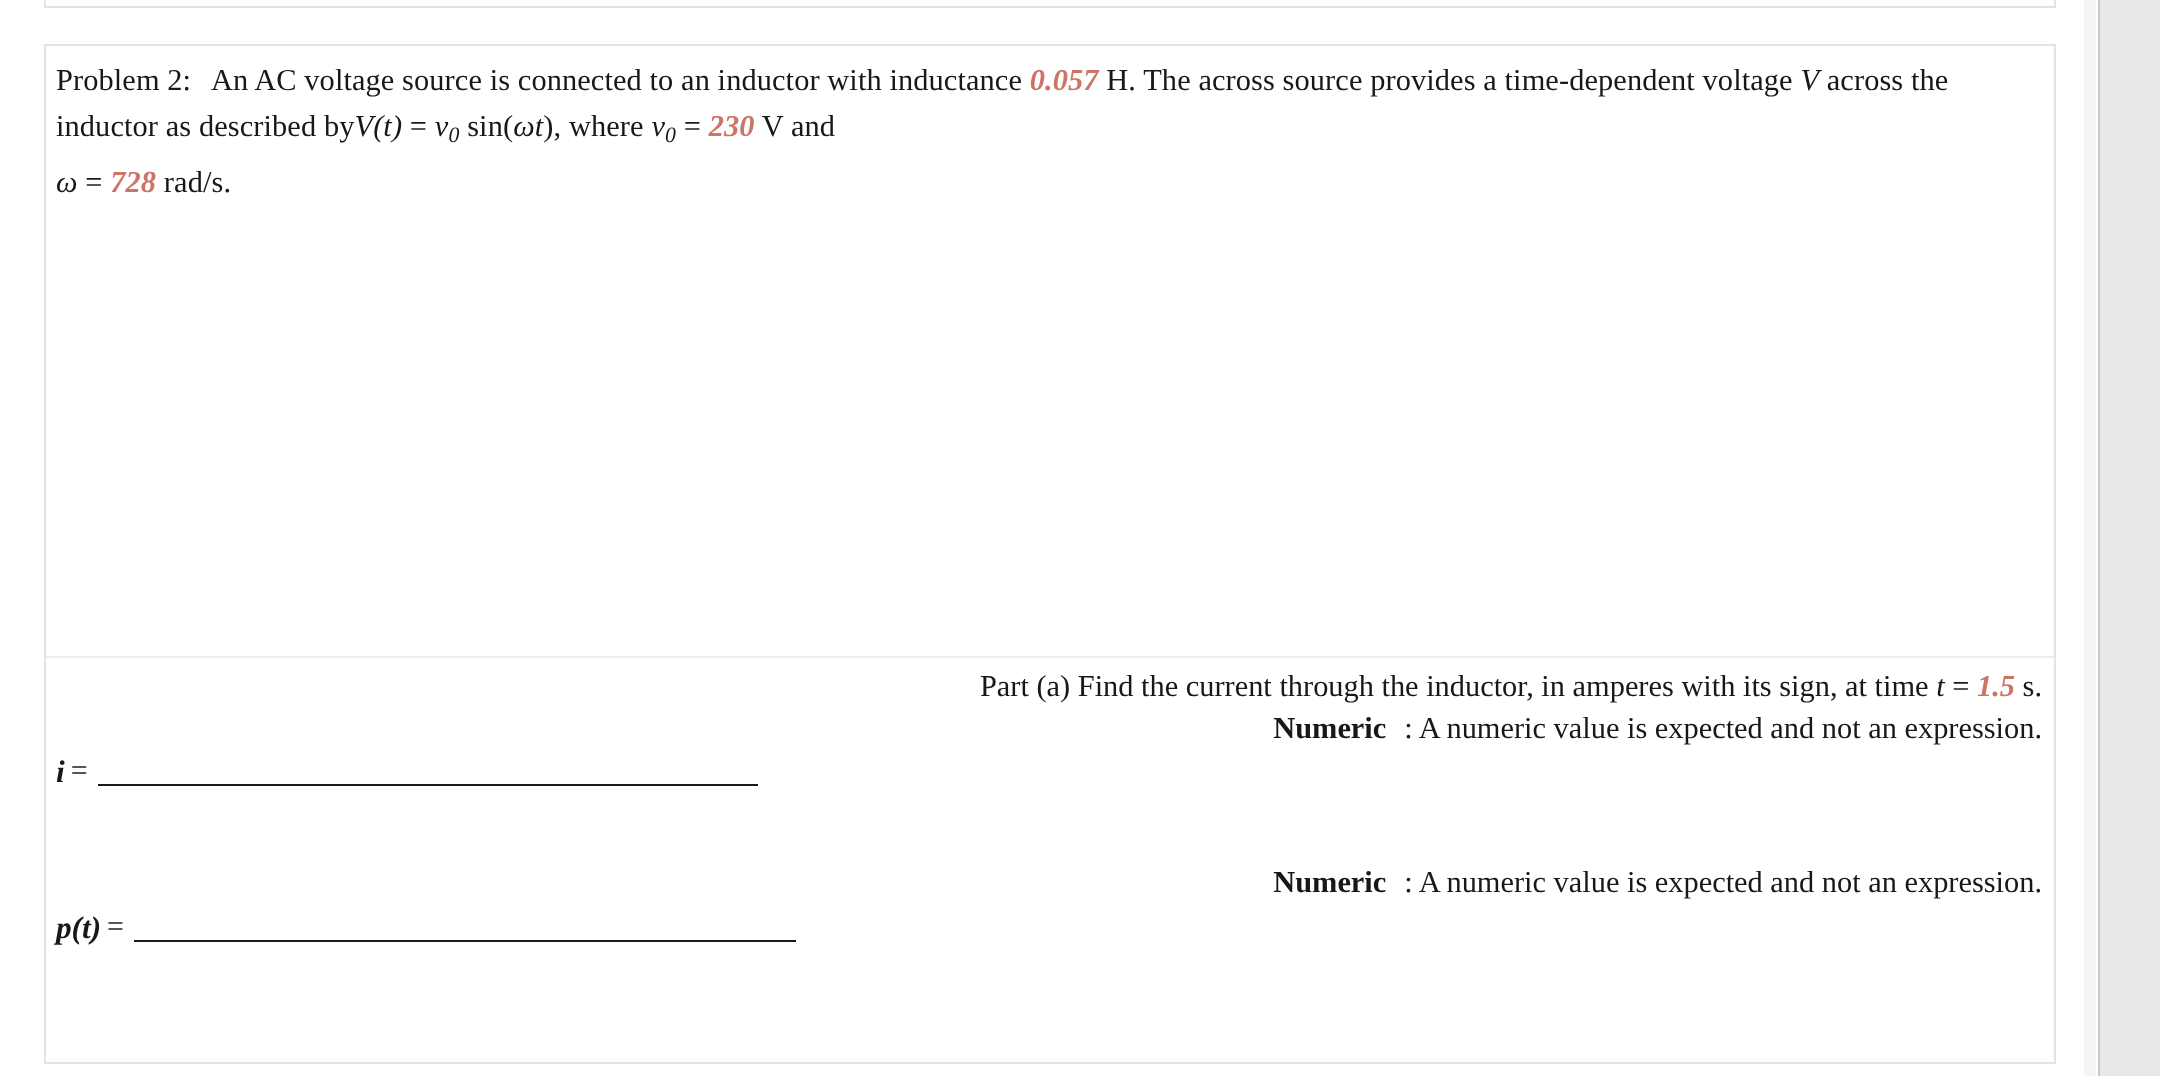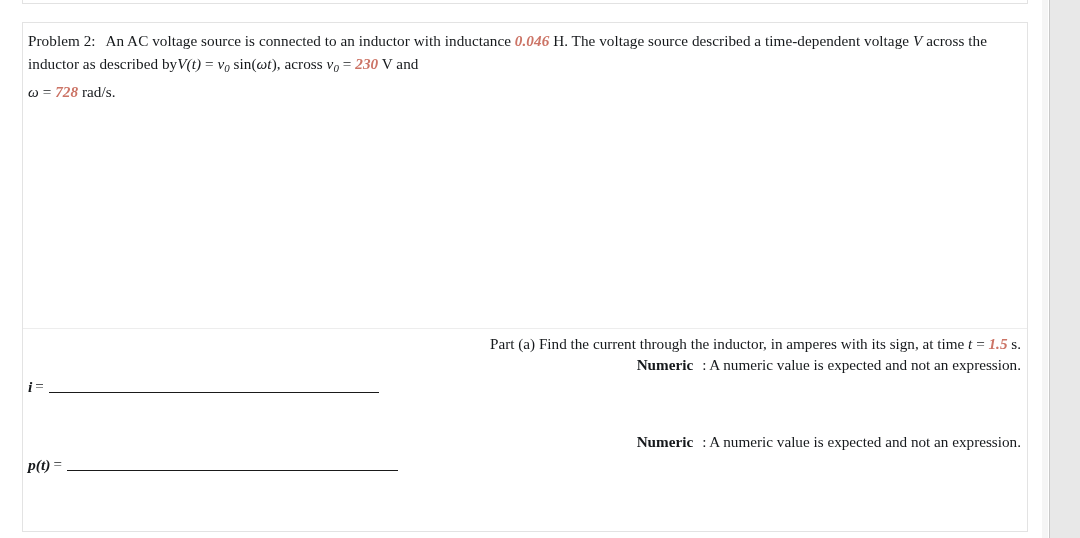--- a/index.html
+++ b/index.html
@@ -164,26 +164,26 @@
 </head>
 <body>
 
 <div id="prev-card-edge"></div>
 
 <div id="problem-card">
 
   <div class="stem">
     <span class="part-label">Problem 2:</span>
     <span class="spacer-wide"></span><span>An AC voltage source is connected to an inductor with inductance</span>
-    <span class="val">0.046</span>
+    <span class="val">0.057</span>
     <span>H.</span>
-    <span>The voltage source described a time-dependent voltage</span>
+    <span>The across source provides a time-dependent voltage</span>
     <span class="mvar">V</span>
     <span>across the inductor as described by</span><span><span class="mvar">V</span><span class="mvar">(t)</span> <span class="op">=</span> <span class="mvar">v</span><span class="sub">0</span> <span>sin(</span><span class="mvar">ω</span><span class="mvar">t</span><span>),</span></span>
-    <span>across</span>
+    <span>where</span>
     <span class="mvar">v</span><span class="sub">0</span>
     <span class="op">=</span>
     <span class="val">230</span>
     <span>V and</span>
     <br>
     <span class="mvar">ω</span>
     <span class="op">=</span>
     <span class="val">728</span>
     <span>rad/s.</span>
   </div>

